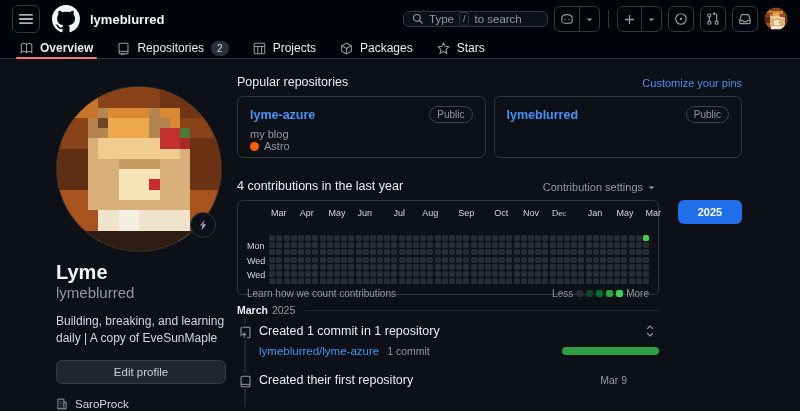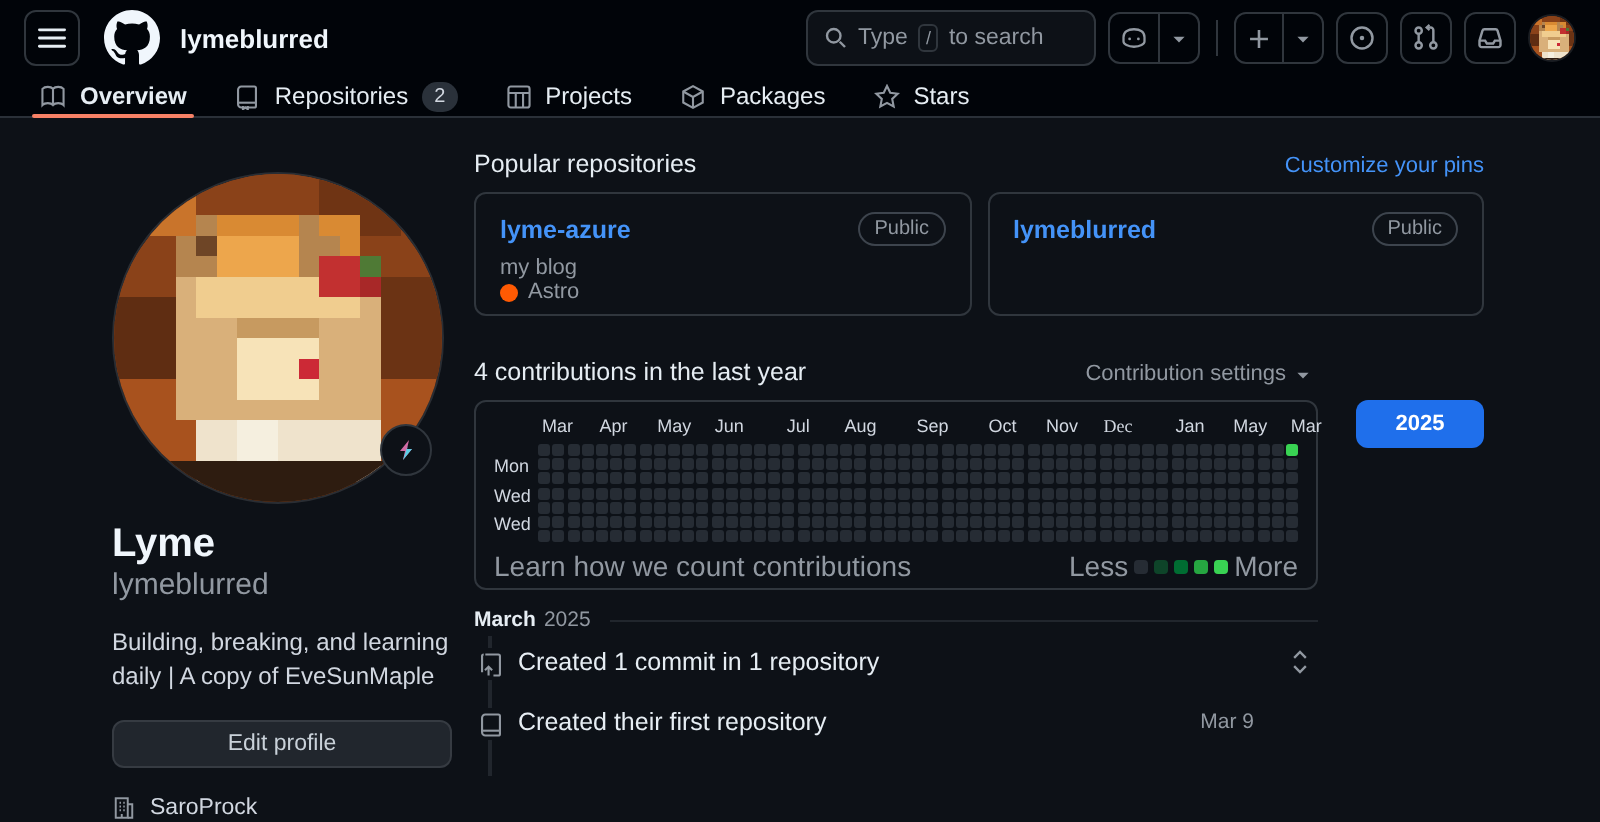--- a/index.html
+++ b/index.html
@@ -19,21 +19,21 @@
     background:#010409; display:flex; align-items:center; padding:0 12px 0 12px;
   }
   .hamburger {
     width:28px; height:28px; border:1px solid #30363d; border-radius:6px;
     display:flex; align-items:center; justify-content:center; cursor:pointer; background:transparent;
   }
   .gh-logo { margin-left:12px; cursor:pointer; }
   .ctx-name { margin-left:10px; font-weight:bold; font-size:13px; color:#f0f6fc; }
   .header-right { margin-left:auto; display:flex; align-items:center; gap:6px; }
   .search-box {
-    width:145px; height:28px; border:1px solid #30363d; border-radius:6px;
+    width:145px; height:16px; border:1px solid #30363d; border-radius:6px;
     display:flex; align-items:center; gap:5px; padding:0 8px; color:#9198a1; cursor:text;
     background:#0d1117;
   }
   .search-box .kbd {
     border:1px solid #30363d; border-radius:3px; font-size:9px; padding:0 3px; line-height:12px; color:#9198a1;
   }
   .search-box .ph { font-size:11.5px; }
   .split-btn {
     height:26px; border:1px solid #30363d; border-radius:6px; display:flex; align-items:center;
     color:#9198a1; cursor:pointer; background:transparent;
@@ -117,26 +117,26 @@
   .repo-lang { margin-top:auto; display:flex; align-items:center; gap:5px; font-size:11px; color:#9198a1; }
   .lang-dot { width:9px; height:9px; border-radius:50%; background:#ff5a03; }
 
   .contrib-head { margin-top:21px; }
   .contrib-settings { display:flex; align-items:center; gap:4px; font-size:11px; color:#9198a1; cursor:pointer; margin-right:86px; }
 
   .graph-row { margin-top:7px; display:flex; align-items:flex-start; }
   .graph-card { width:422px; height:95px; border:1px solid #30363d; border-radius:6px; padding:7px 9px 5px; }
   .months-row { position:relative; height:11px; margin-left:24px; }
   .month-label { position:absolute; top:0; font-size:9px; color:#d1d7e0; }
-  .graph-body { display:flex; margin-top:3px; }
+  .graph-body { display:flex; margin-top:16px; }
   .day-col { width:24px; position:relative; }
   .day-label { position:absolute; left:0; font-size:9px; color:#d1d7e0; line-height:6px; }
   .cell-grid { display:grid; grid-template-columns:repeat(53,6px); grid-auto-rows:6px; gap:1.2px; }
   .cell { width:6px; height:6px; border-radius:1.5px; background:#262c34; }
-  .graph-foot { display:flex; align-items:flex-start; margin-top:4px; font-size:14px; color:#9198a1; }
+  .graph-foot { display:flex; align-items:flex-start; margin-top:4px; font-size:10px; color:#9198a1; }
   .legend { margin-left:auto; display:flex; align-items:center; gap:3px; }
   .legend .sq { width:7px; height:7px; border-radius:2px; }
   .year-btn {
     margin-left:19px; width:66px; height:24px; border-radius:6px; border:none;
     background:#1f6feb; color:#ffffff; font-size:11px; font-weight:bold; cursor:pointer;
     font-family:inherit;
   }
 
   .activity-title { margin-top:17px; font-size:13px; color:#e6edf3; }
   .month-divider { margin-top:9px; display:flex; align-items:center; width:422px; }
@@ -824,20 +824,25 @@
         </svg>
       </span>
       <div class="tl-head">
         <span class="tl-title">Created 1 commit in 1 repository</span>
         <span class="unfold-btn">
           <svg width="10" height="12" viewBox="0 0 12 14" fill="none" stroke="currentColor" stroke-width="1.4">
             <path d="M2.5 4.5 6 1l3.5 3.5M2.5 9.5 6 13l3.5-3.5"></path>
           </svg>
         </span>
       </div>
+      <div class="tl-sub">
+        <a class="tl-repo link-blue">lymeblurred/lyme-azure</a>
+        <span class="tl-detail">1 commit</span>
+        <span class="commit-bar"></span>
+      </div>
     </div>
 
     <div class="tl-item">
       <span class="tl-icon">
         <svg width="13" height="13" viewBox="0 0 16 16" fill="none" stroke="currentColor" stroke-width="1.3">
           <path d="M4.5 1.5h8a1 1 0 0 1 1 1v11a1 1 0 0 1-1 1h-8a2 2 0 0 1-2-2v-9a2 2 0 0 1 2-2z"></path>
             <path d="M2.5 11.5h11"></path>
         </svg>
       </span>
       <div class="tl-head">

